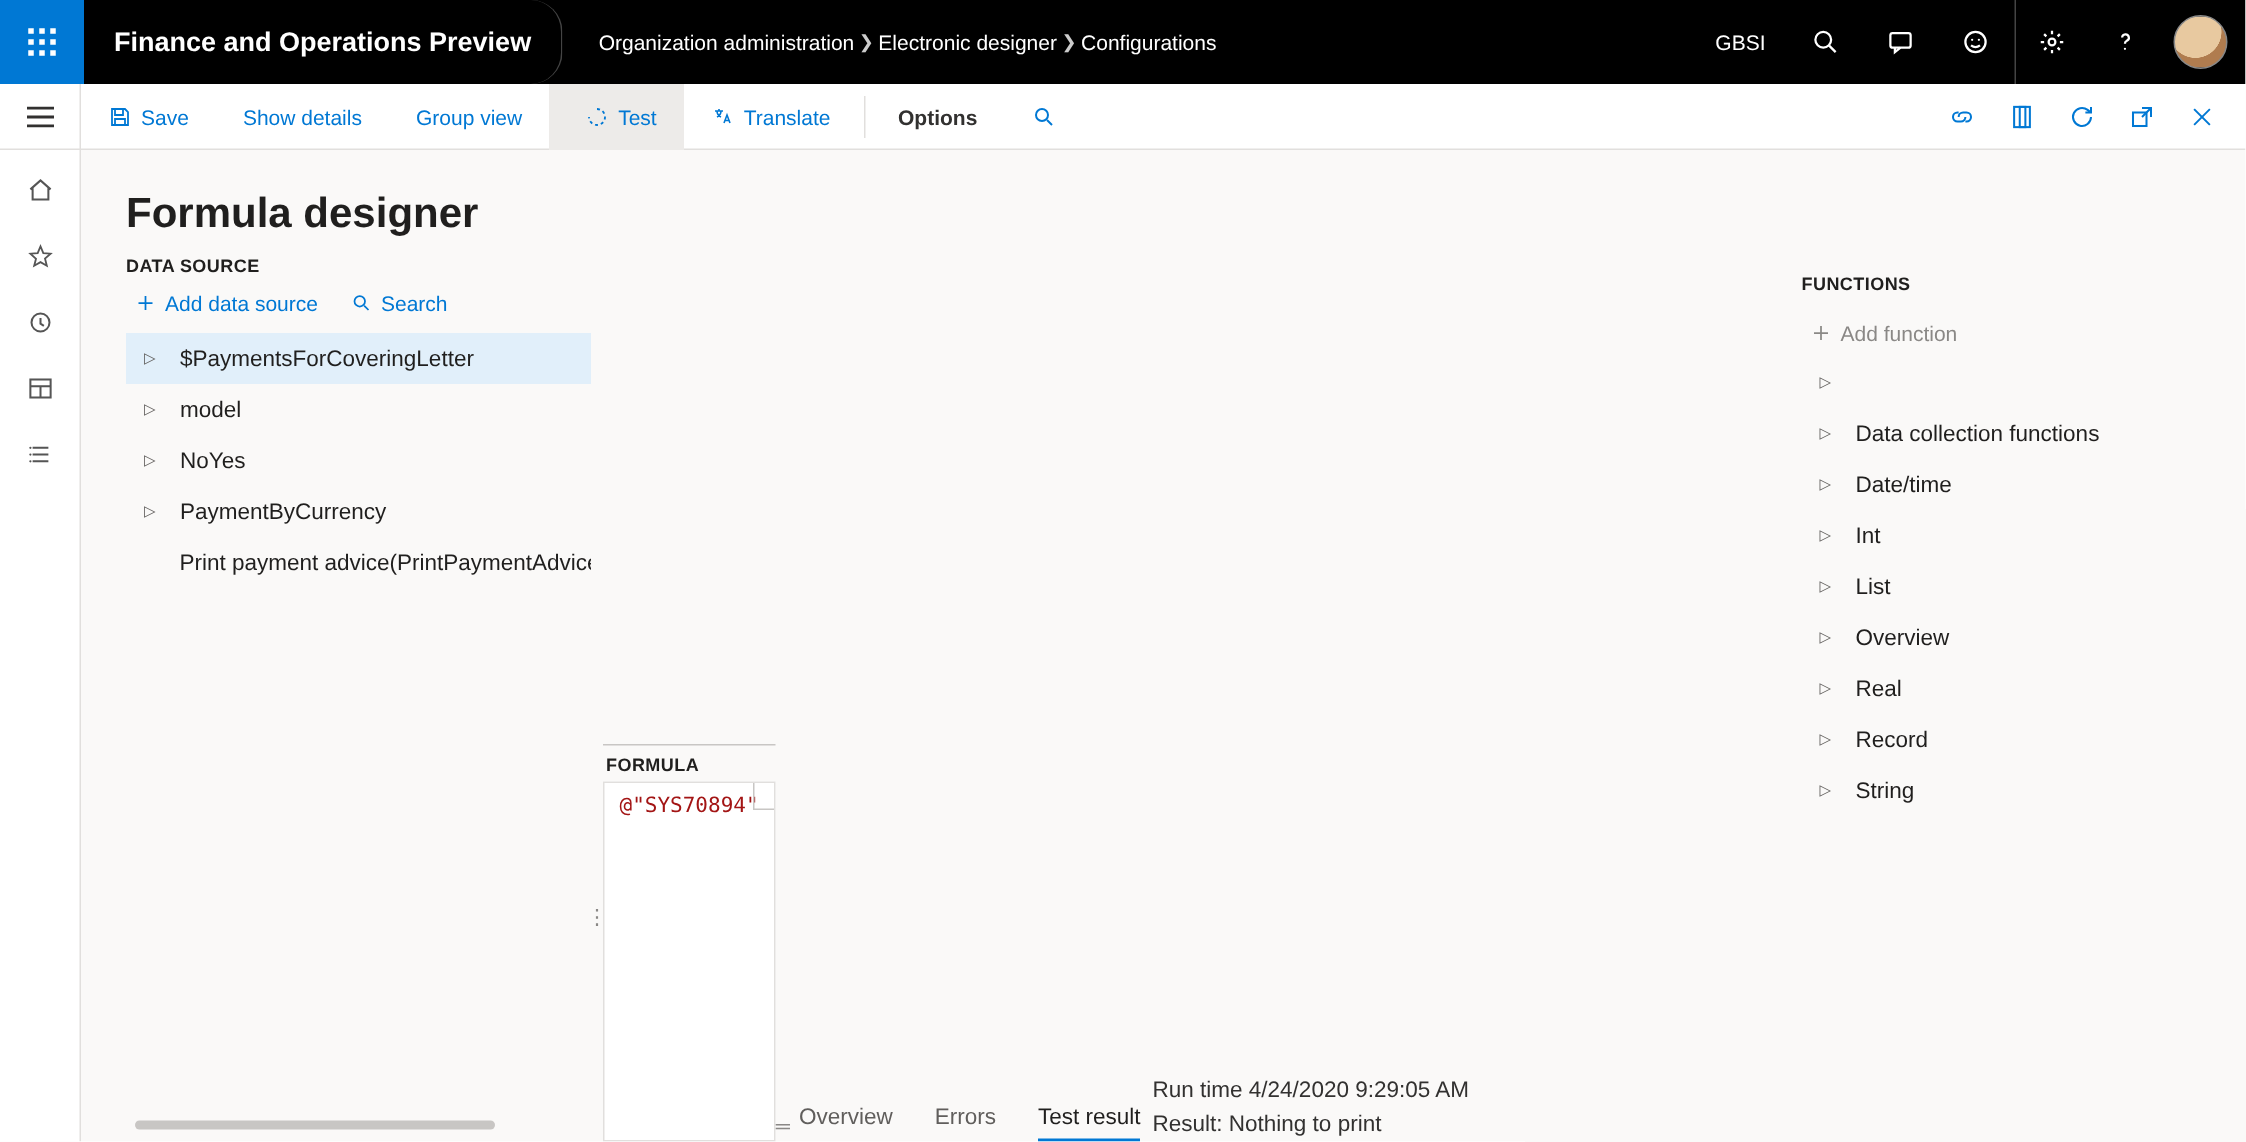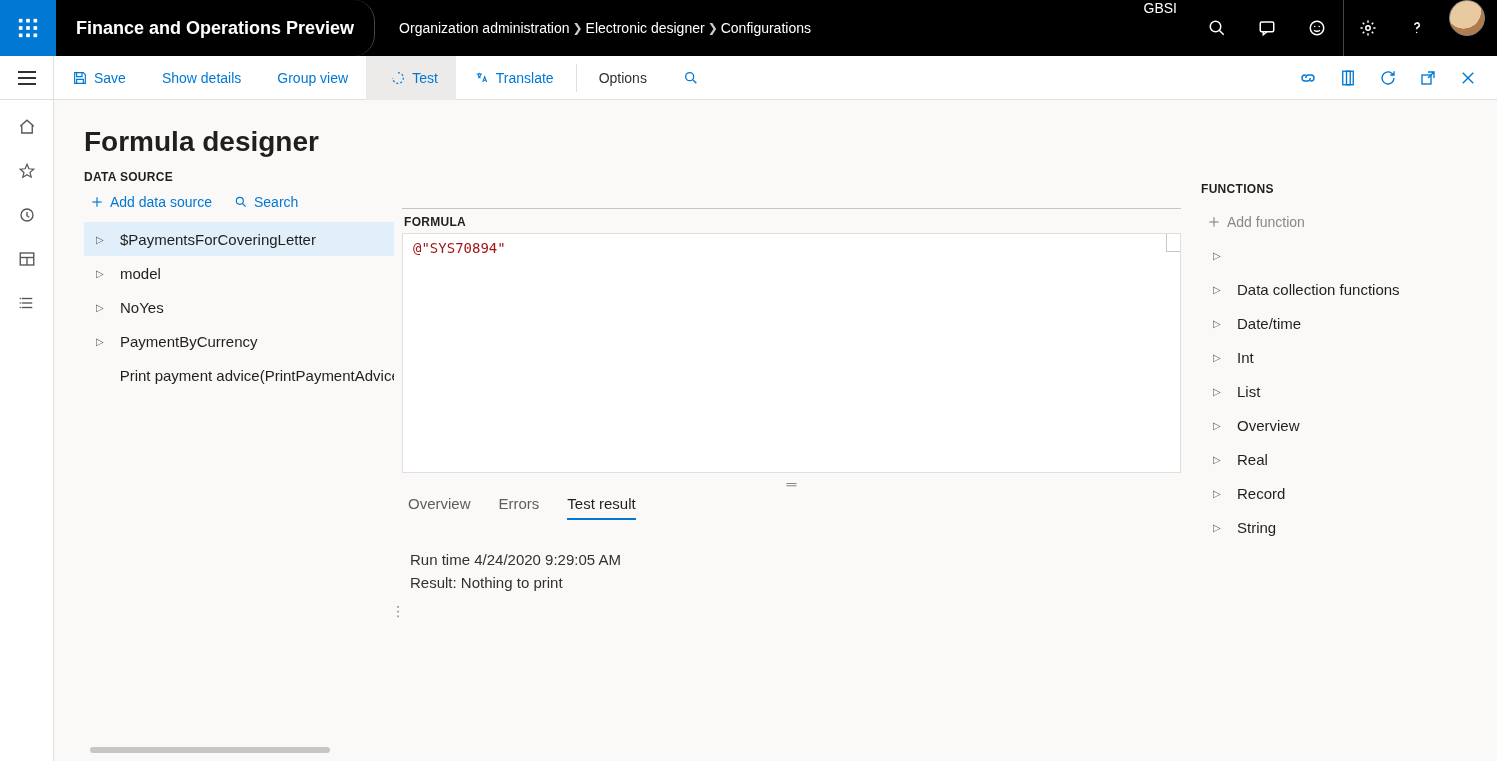--- a/index.html
+++ b/index.html
@@ -6,30 +6,30 @@
   html, body { width: 1497px; height: 761px; font-family: "Segoe UI", Arial, sans-serif; font-size: 14px; color: #323130; background: #fff; overflow: hidden; }
   
   .topbar { display: flex; align-items: center; height: 56px; background: #000; color: #fff; }
   .waffle { width: 56px; height: 56px; background: #0078d4; display: flex; align-items: center; justify-content: center; }
   .waffle svg { width: 22px; height: 22px; }
   .app-title { padding: 0 20px; font-size: 18px; font-weight: 600; border-right: 1px solid #444; height: 56px; display: flex; align-items: center; border-radius: 21px; }
   .breadcrumbs { display: flex; align-items: center; padding-left: 24px; gap: 3px; font-size: 14px; }
   .breadcrumbs .crumb { white-space: nowrap; }
   .breadcrumbs .chev { font-size: 12px; opacity: .8; }
   .topbar-spacer { flex: 1; }
-  .topbar-right { display: flex; align-items: flex-start; gap: 2px; padding-right: 12px; }
+  .topbar-right { display: flex; align-items: center; gap: 2px; padding-right: 12px; }
   .tb-btn { width: 48px; height: 56px; display: flex; align-items: center; justify-content: center; color: #fff; }
   .tb-btn.divider { border-left: 1px solid #444; }
   .company { padding: 0 14px; font-size: 14px; }
   .avatar { width: 36px; height: 36px; border-radius: 50%; background: radial-gradient(circle at 40% 30%, #e8c9a0 0 55%, #b07c4f 56% 100%); margin-left: 6px; border: 1px solid #888; }
   
   .actionbar { display: flex; align-items: center; height: 44px; border-bottom: 1px solid #e1dfdd; background: #fff; }
   .menu-btn { width: 54px; height: 44px; display: flex; align-items: center; justify-content: center; border-right: 1px solid #e1dfdd; }
   .ab-item { display: flex; align-items: center; gap: 6px; padding: 0 18px; height: 44px; color: #0078d4; cursor: default; }
-  .ab-item.plain { color: #323130; }
+  .ab-item.plain { color: #323130; font-weight: bold; }
   .ab-item.active { background: #edebe9; padding-left: 24px; }
   .ab-sep { width: 1px; height: 28px; background: #e1dfdd; margin: 0 4px; }
   .ab-spacer { flex: 1; }
   .ab-right { display: flex; align-items: center; gap: 6px; padding-right: 12px; }
   .ab-icon { width: 34px; height: 34px; display: flex; align-items: center; justify-content: center; color: #0078d4; }
   
   .body { display: flex; height: calc(761px - 56px - 44px); }
   .leftrail { width: 54px; border-right: 1px solid #e1dfdd; background: #fff; display: flex; flex-direction: column; align-items: center; padding-top: 18px; gap: 26px; }
   .leftrail .licon { color: #555; }
   .main { flex: 1; display: flex; background: #faf9f8; }
@@ -40,21 +40,21 @@
   .ds-actions { display: flex; gap: 22px; margin-bottom: 12px; padding-left: 6px; }
   .link-btn { display: flex; align-items: center; gap: 6px; color: #0078d4; cursor: default; }
   .tree { display: flex; flex-direction: column; }
   .tree-item { display: flex; align-items: center; gap: 14px; height: 34px; padding-left: 12px; }
   .tree-item.sel { background: #e1effa; }
   .tree-item .arrow { width: 10px; color: #605e5c; font-size: 10px; }
   .tree-item .arrow.blank { visibility: hidden; }
   .tree-item .lbl { font-size: 15px; color: #201f1e; white-space: nowrap; overflow: hidden; }
   .splitter-v { width: 8px; display: flex; align-items: center; justify-content: center; cursor: col-resize; color: #8a8886; margin-top: 360px; }
   
-  .col-center { flex: 1; display: flex; flex-direction: column; padding-top: 108px; padding-right: 10px; }
+  .col-center { flex: 1; display: flex; flex-direction: row; padding-top: 108px; padding-right: 10px; align-items: flex-end; }
   .formula-box-wrap { border-top: 1px solid #c8c6c4; }
   .formula-label { font-size: 12px; font-weight: 700; color: #201f1e; padding: 6px 0 4px 2px; letter-spacing: .3px; }
   .formula-box { height: 240px; background: #fff; border: 1px solid #e1dfdd; padding: 6px 10px; position: relative; }
   .formula-text { font-family: Consolas, monospace; font-size: 14px; color: #a31515; }
   .formula-sb { position: absolute; right: 0; top: 0; width: 14px; height: 18px; border-left: 1px solid #c8c6c4; border-bottom: 1px solid #c8c6c4; }
   .splitter-h { height: 22px; display: flex; align-items: center; justify-content: center; cursor: row-resize; color: #8a8886; }
   .tabs { display: flex; gap: 28px; padding-left: 6px; }
   .tab { padding-bottom: 6px; color: #605e5c; font-size: 15px; cursor: default; }
   .tab.active { color: #201f1e; border-bottom: 2px solid #0078d4; }
   .result-body { padding: 28px 0 0 8px; font-size: 15px; line-height: 1.55; color: #323130; }

